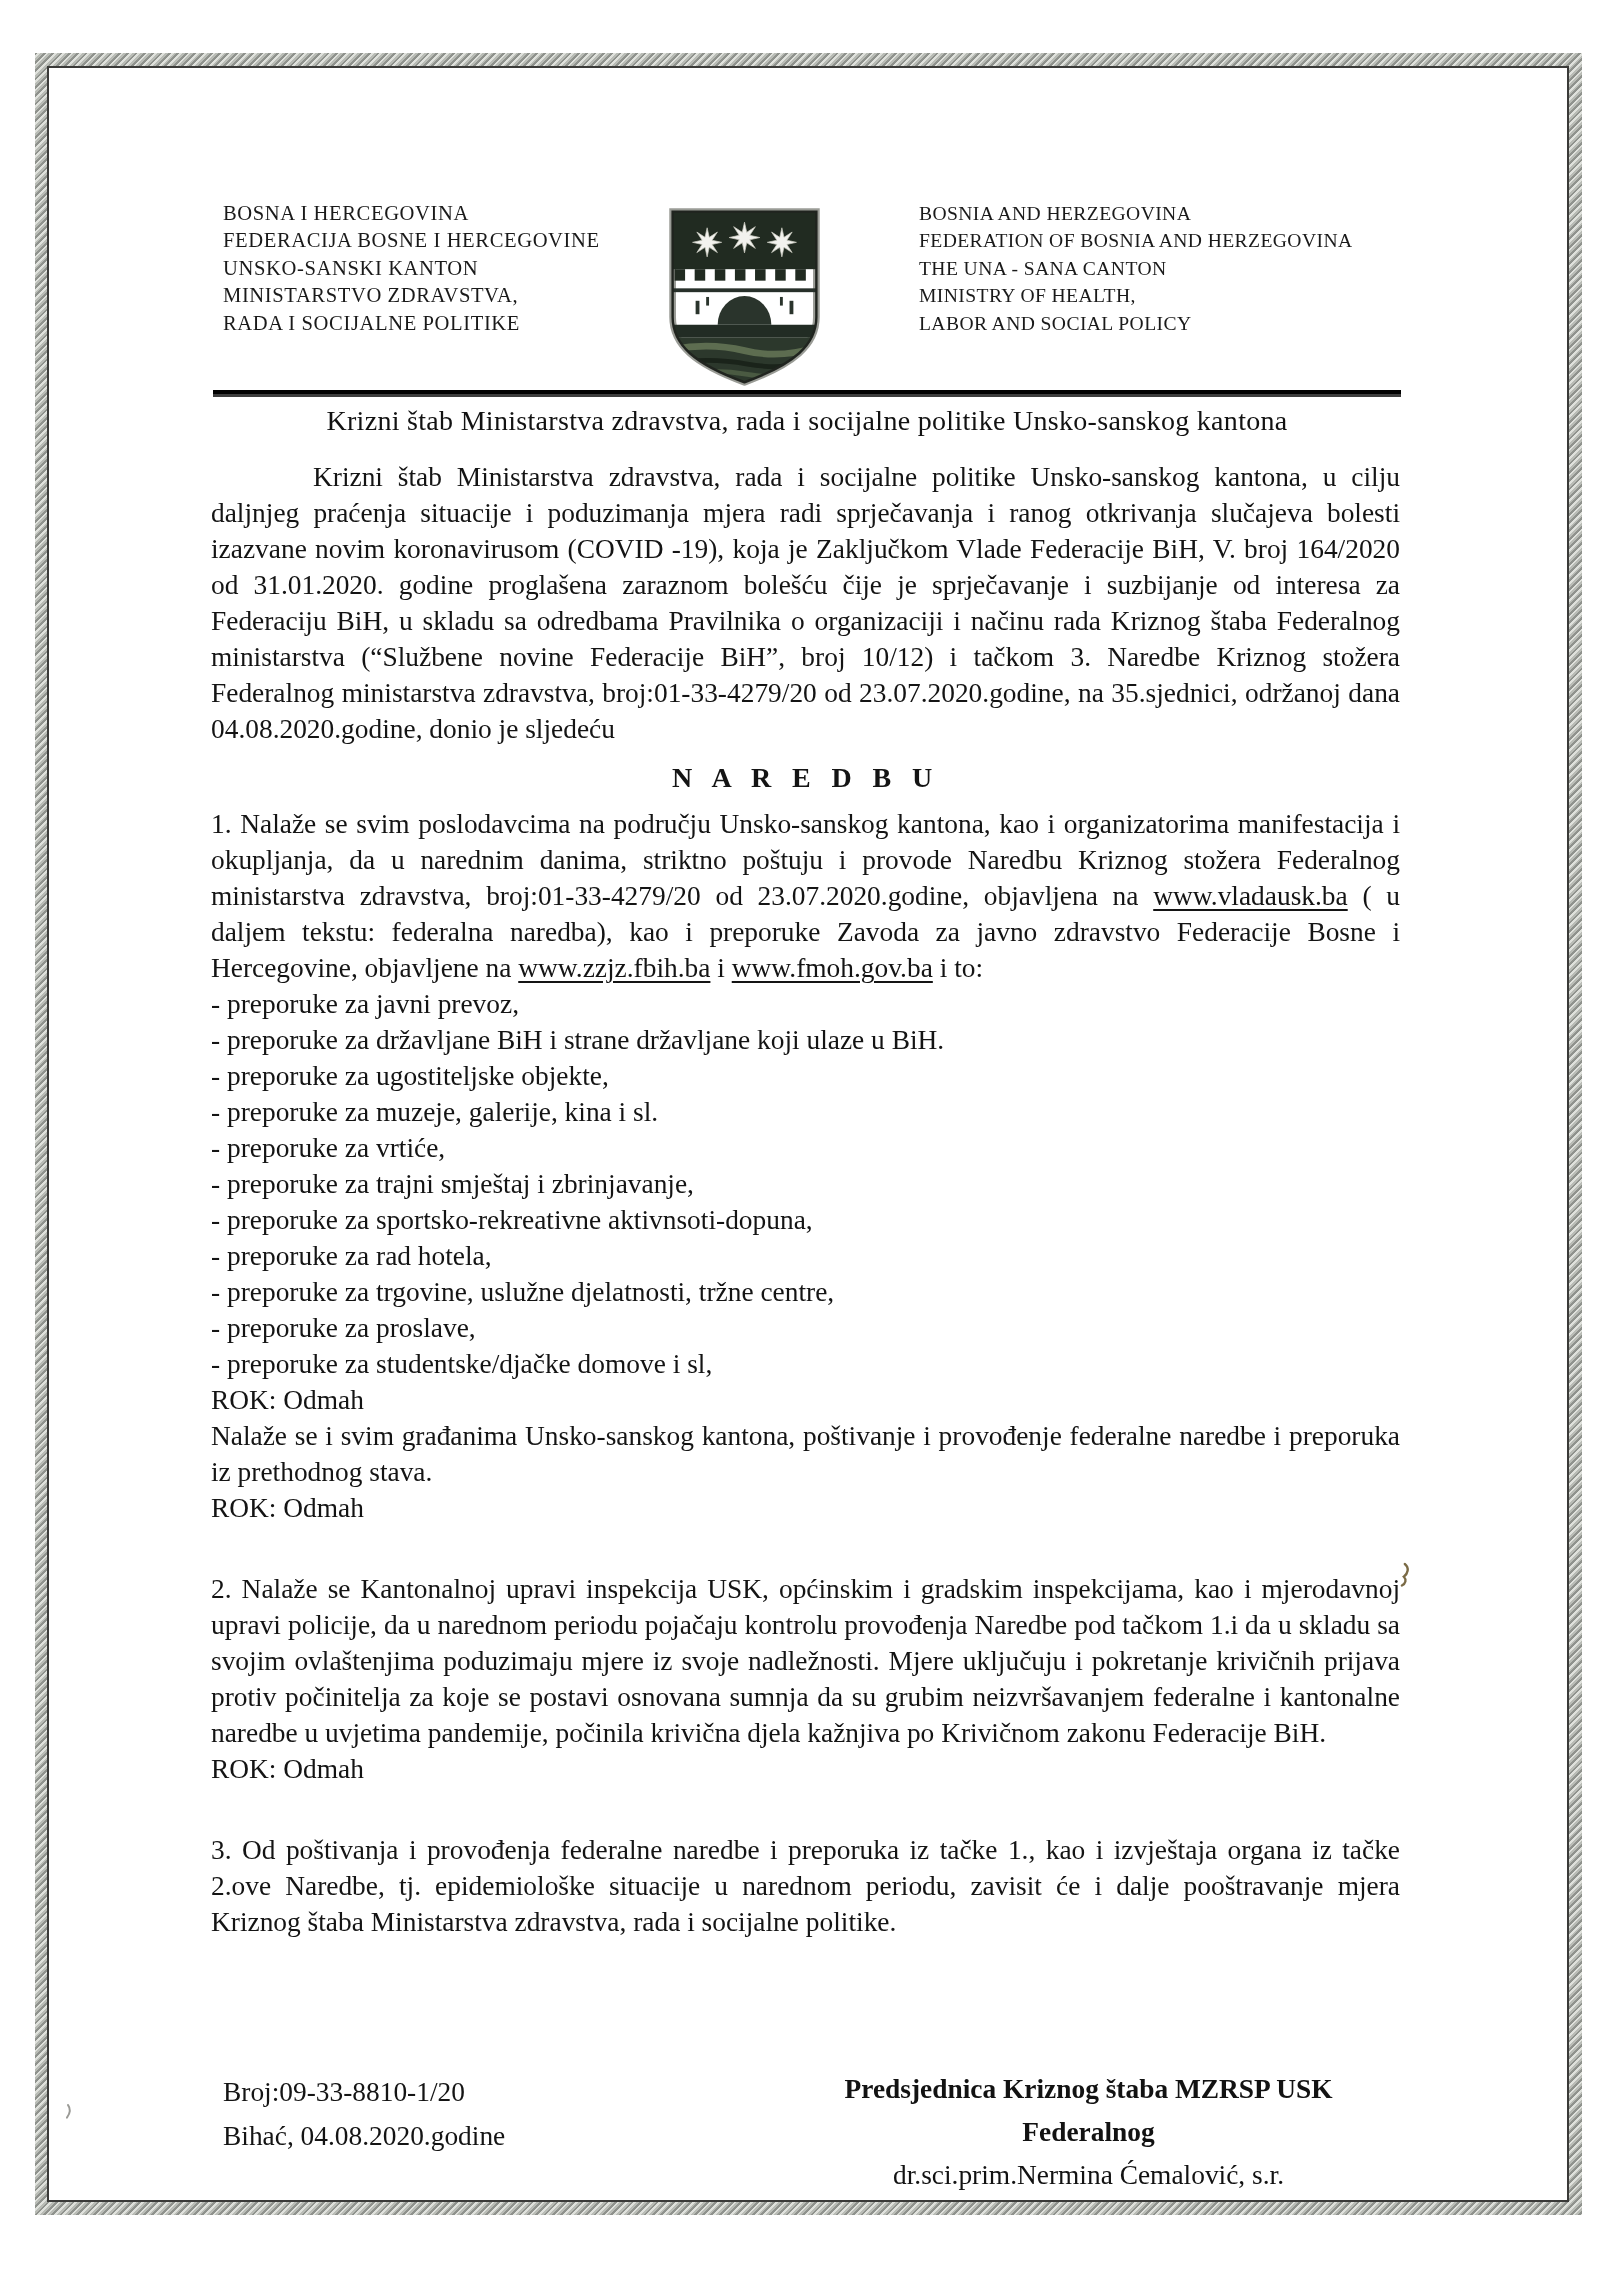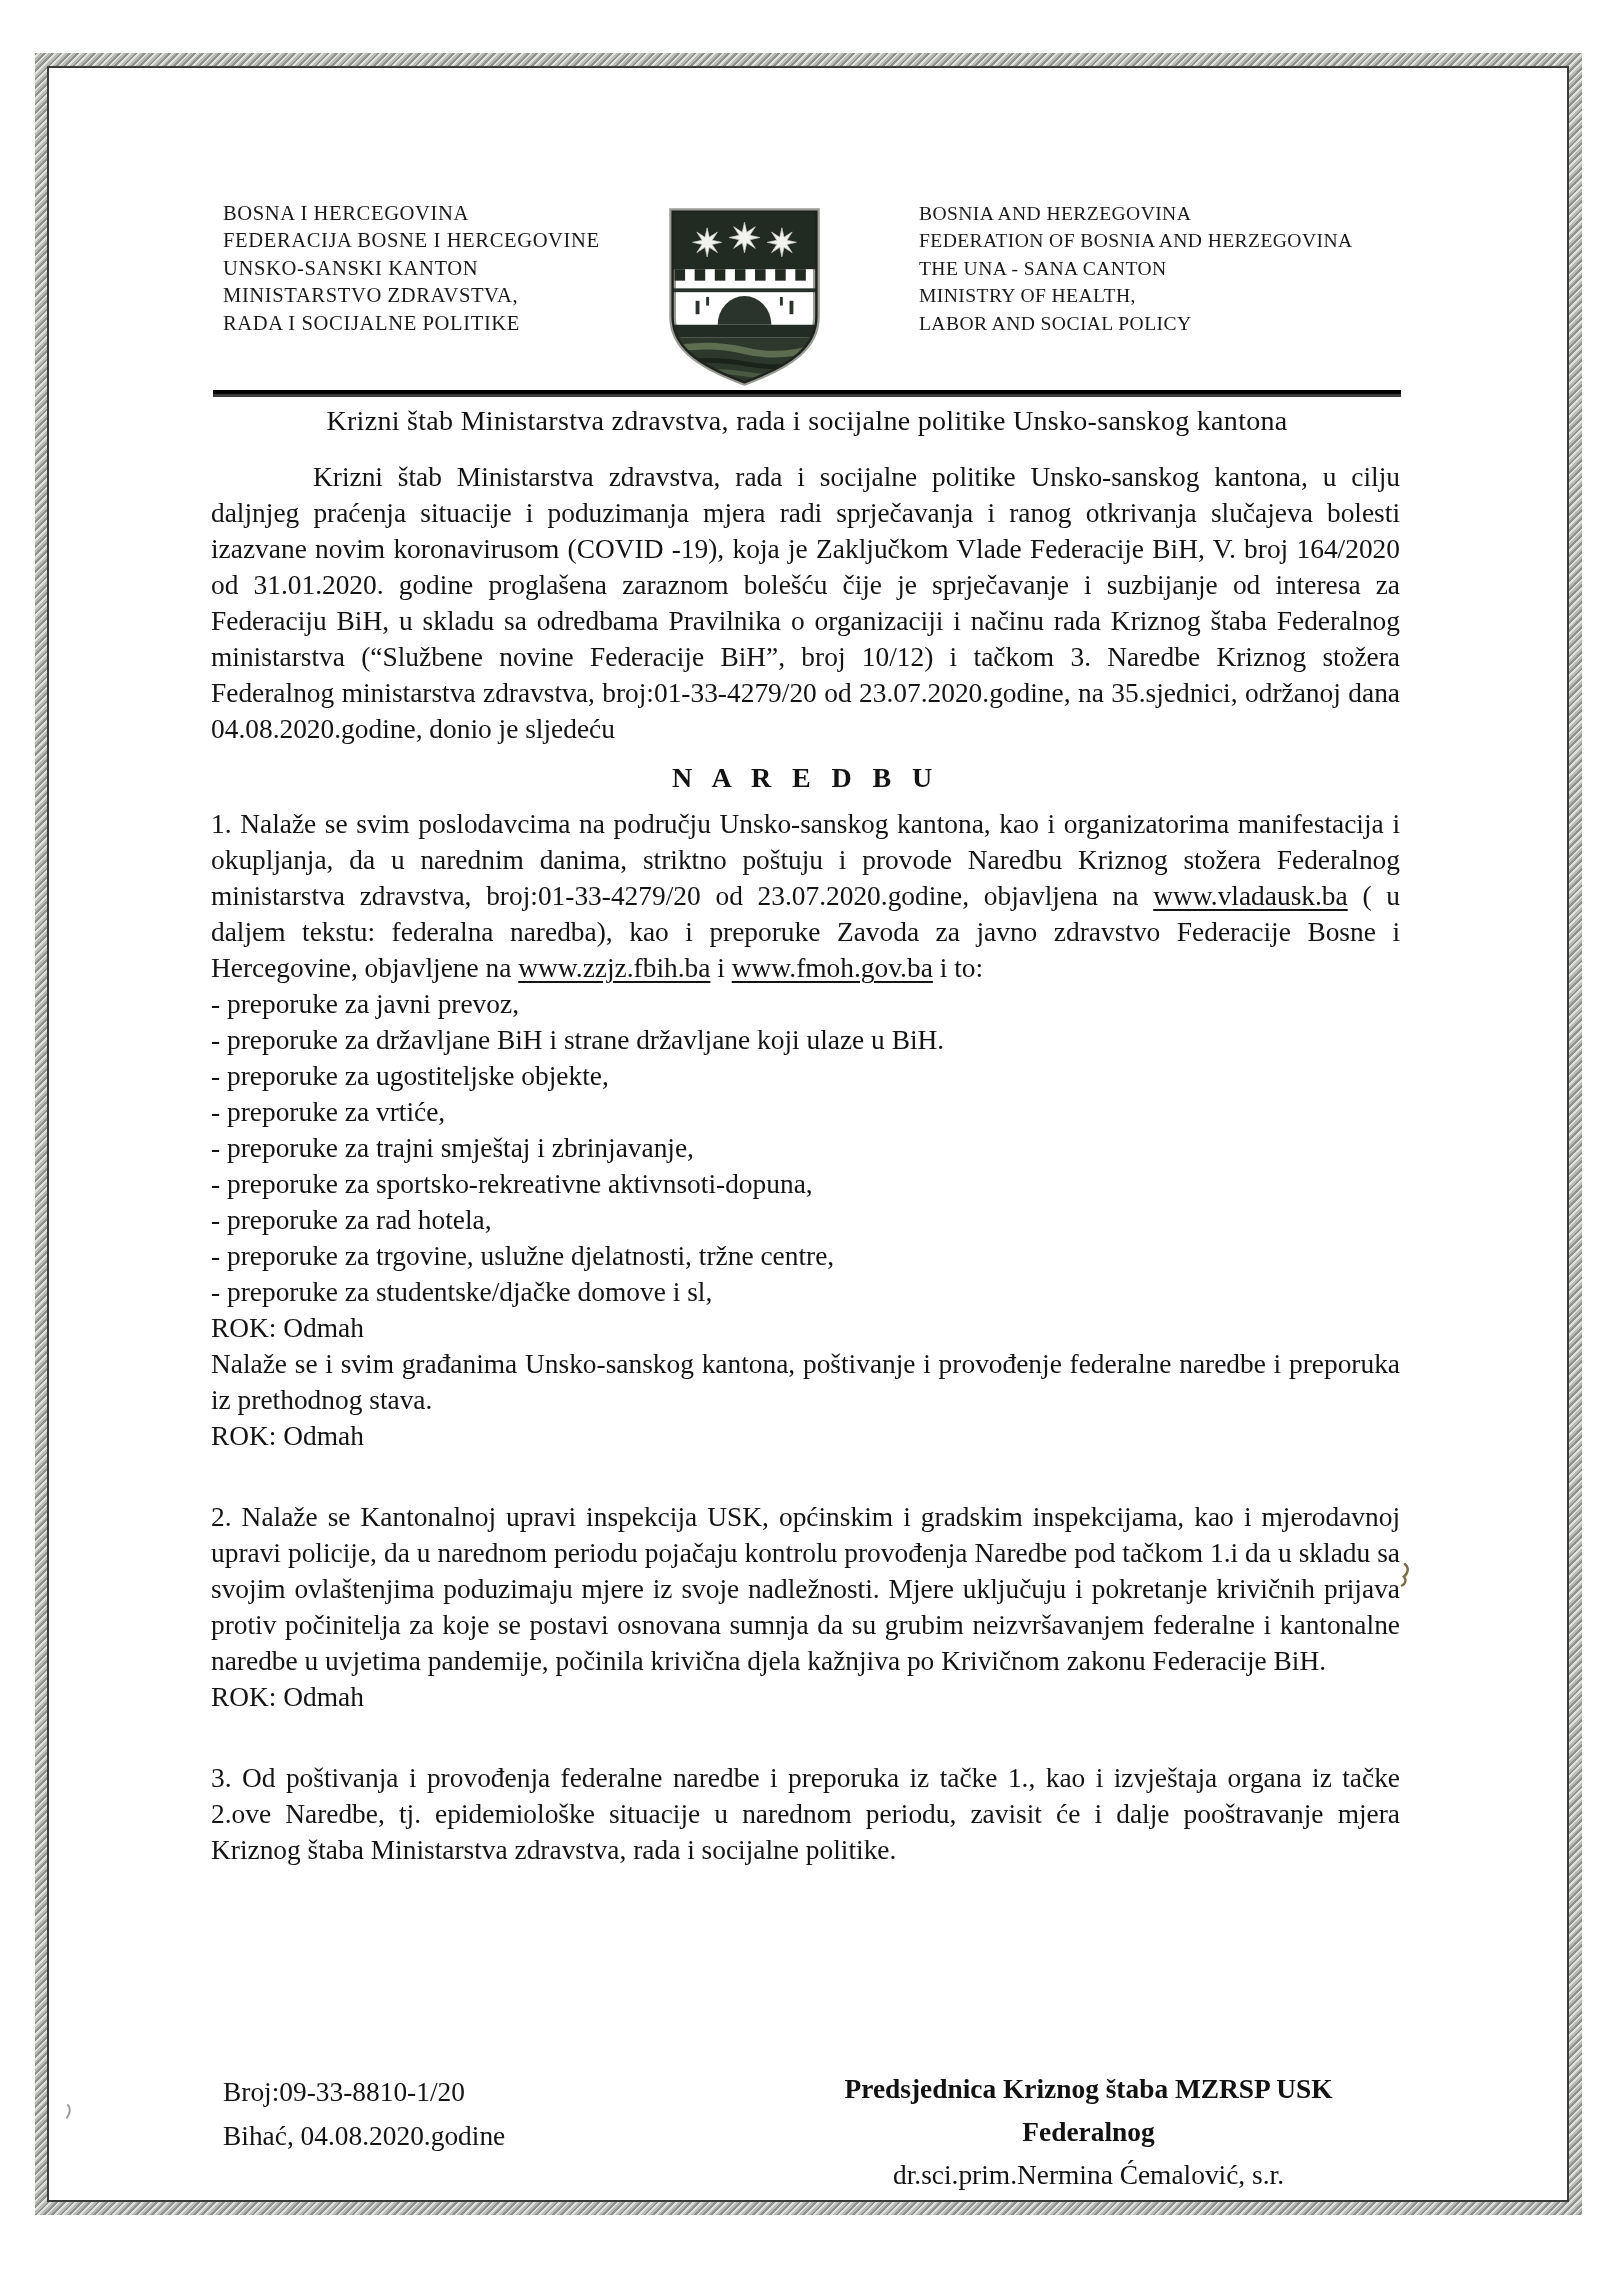--- a/index.html
+++ b/index.html
@@ -143,25 +143,27 @@
       <p class="intro">Krizni štab Ministarstva zdravstva, rada i socijalne politike Unsko-sanskog kantona, u cilju daljnjeg praćenja situacije i poduzimanja mjera radi sprječavanja i ranog otkrivanja slučajeva bolesti izazvane novim koronavirusom (COVID -19), koja je Zaključkom Vlade Federacije BiH, V. broj 164/2020 od 31.01.2020. godine proglašena zaraznom bolešću čije je sprječavanje i suzbijanje od interesa za Federaciju BiH, u skladu sa odredbama Pravilnika o organizaciji i načinu rada Kriznog štaba Federalnog ministarstva (“Službene novine Federacije BiH”, broj 10/12) i tačkom 3. Naredbe Kriznog stožera Federalnog ministarstva zdravstva, broj:01-33-4279/20 od 23.07.2020.godine, na 35.sjednici, održanoj dana 04.08.2020.godine, donio je sljedeću</p>
 
       <p class="order-heading">N A R E D B U</p>
 
       <p class="item1"><span>1. Nalaže se svim poslodavcima na području Unsko-sanskog kantona, kao i organizatorima manifestacija i okupljanja, da u narednim danima, striktno poštuju i provode Naredbu Kriznog stožera Federalnog ministarstva zdravstva, broj:01-33-4279/20 od 23.07.2020.godine, objavljena na </span><span class="ulink">www.vladausk.ba</span><span> ( u daljem tekstu: federalna naredba), kao i preporuke Zavoda za javno zdravstvo Federacije Bosne i Hercegovine, objavljene na </span> <span class="ulink">www.zzjz.fbih.ba</span><span> i </span><span class="ulink">www.fmoh.gov.ba</span><span> i to:</span></p>
 
       <div>
         <p class="bullet">- preporuke za javni prevoz,</p>
         <p class="bullet">- preporuke za državljane BiH i strane državljane koji ulaze u BiH.</p>
         <p class="bullet">- preporuke za ugostiteljske objekte,</p>
+        <p class="bullet">- preporuke za muzeje, galerije, kina i sl.</p>
         <p class="bullet">- preporuke za vrtiće,</p>
         <p class="bullet">- preporuke za trajni smještaj i zbrinjavanje,</p>
         <p class="bullet">- preporuke za sportsko-rekreativne aktivnsoti-dopuna,</p>
         <p class="bullet">- preporuke za rad hotela,</p>
         <p class="bullet">- preporuke za trgovine, uslužne djelatnosti, tržne centre,</p>
+        <p class="bullet">- preporuke za proslave,</p>
         <p class="bullet">- preporuke za studentske/djačke domove i sl,</p>
       </div>
 
       <p class="rok">ROK: Odmah</p>
       <p>Nalaže se i svim građanima Unsko-sanskog kantona, poštivanje i provođenje federalne naredbe i preporuka iz prethodnog stava.</p>
       <p class="rok">ROK: Odmah</p>
 
       <p class="item2">2. Nalaže se Kantonalnoj upravi inspekcija USK, općinskim i gradskim inspekcijama, kao i mjerodavnoj upravi policije, da u narednom periodu pojačaju kontrolu provođenja Naredbe pod tačkom 1.i da u skladu sa svojim ovlaštenjima poduzimaju mjere iz svoje nadležnosti. Mjere uključuju i pokretanje krivičnih prijava protiv počinitelja za koje se postavi osnovana sumnja da su grubim neizvršavanjem federalne i kantonalne naredbe u uvjetima pandemije, počinila krivična djela kažnjiva po Krivičnom zakonu Federacije BiH.</p>
       <p class="rok">ROK: Odmah</p>
 

